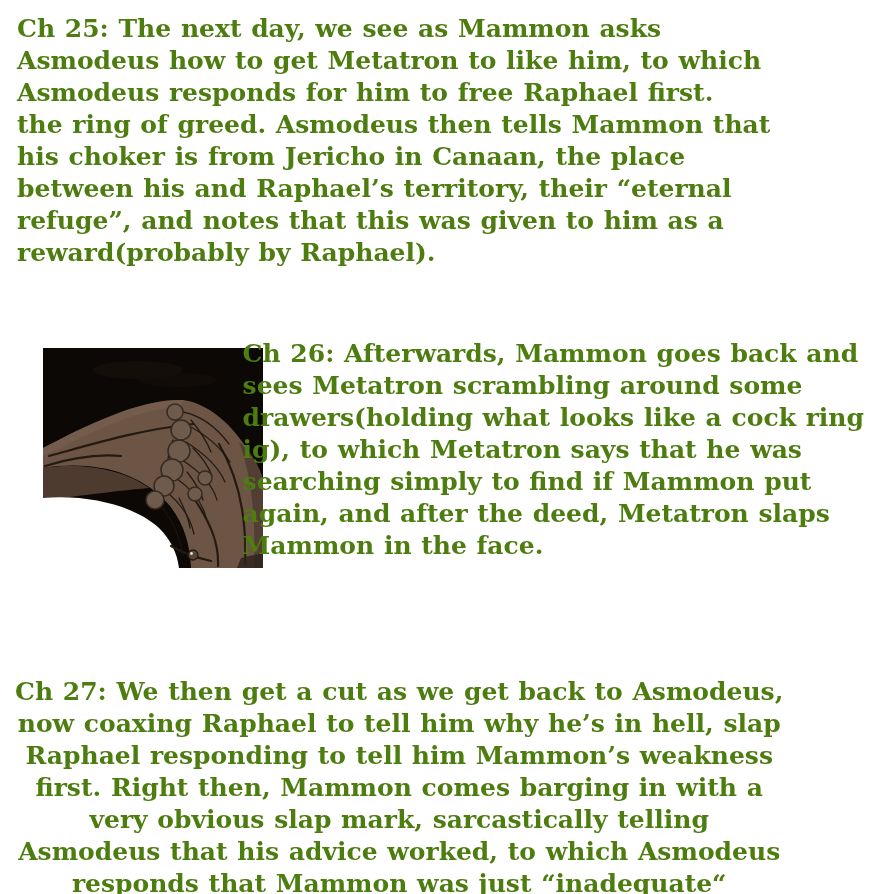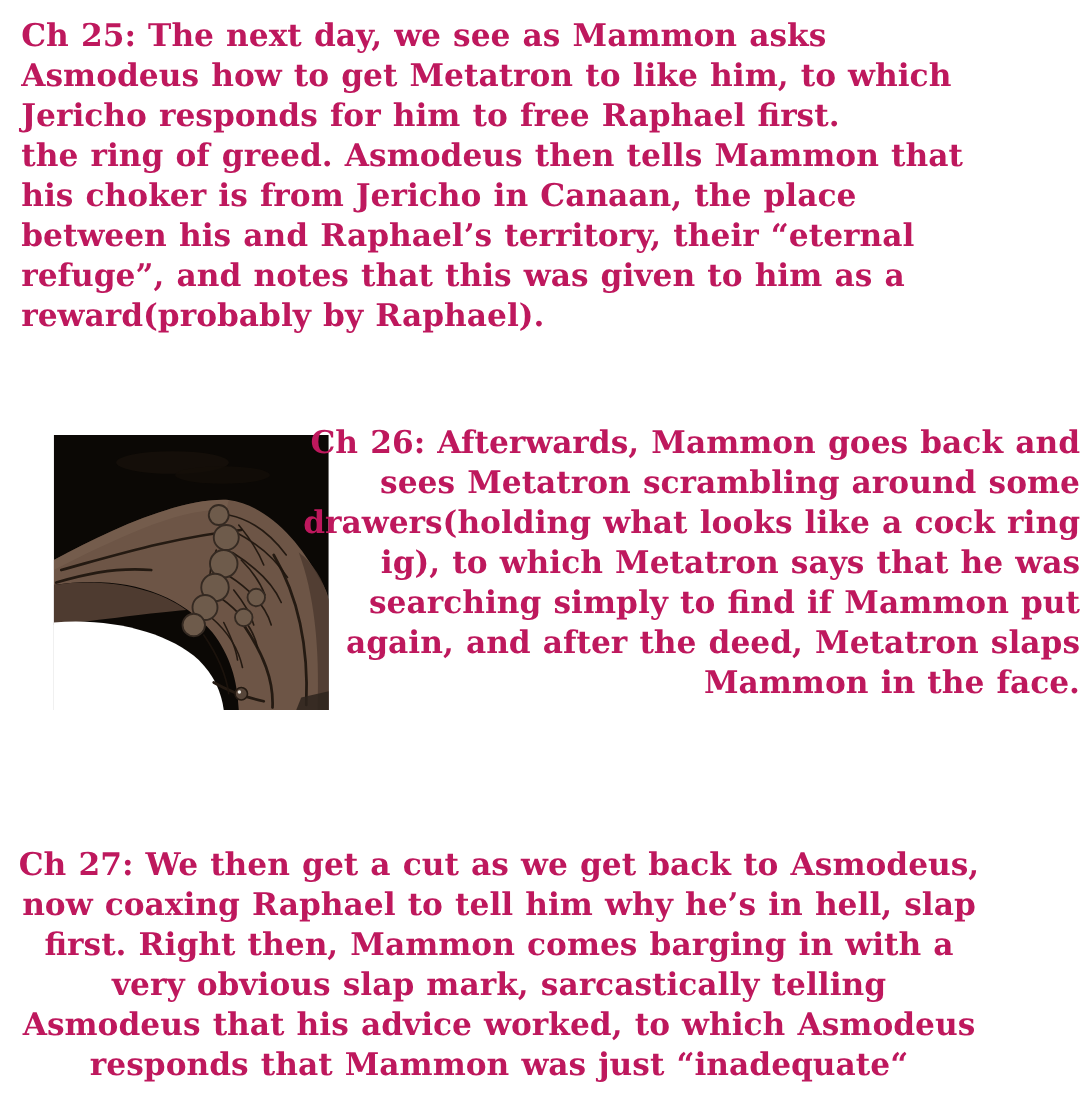--- a/index.html
+++ b/index.html
@@ -12,48 +12,48 @@
     height: 894px;
     position: relative;
     overflow: hidden;
     font-family: "DejaVu Serif", "Liberation Serif", serif;
   }
   .para {
     position: absolute;
     font-weight: 700;
     font-size: 25px;
     line-height: 32px;
-    color: #be185d;
+    color: #4d7c0f;
     word-spacing: 1px;
   }
   .para .line {
     white-space: nowrap;
   }
   #ch25 { left: 17px; top: 13px; text-align: left; }
-  #ch26 { right: 9px; top: 338px; text-align: right; }
+  #ch26 { right: 9px; top: 338px; }
   #ch27 { left: 15px; top: 676px; text-align: center; }
   #panel {
     position: absolute;
     left: 43px;
     top: 348px;
     width: 220px;
     height: 220px;
     margin: 0;
   }
   #panel svg { display: block; }
 </style>
 </head>
 <body>
 
 <main>
 
   <section class="para" id="ch25">
       <div class="line">Ch 25: The next day, we see as Mammon asks</div>
       <div class="line">Asmodeus how to get Metatron to like him, to which</div>
-      <div class="line">Jericho responds for him to free Raphael first.</div>
+      <div class="line">Asmodeus responds for him to free Raphael first.</div>
       <div class="line">the ring of greed. Asmodeus then tells Mammon that</div>
       <div class="line">his choker is from Jericho in Canaan, the place</div>
       <div class="line">between his and Raphael’s territory, their “eternal</div>
       <div class="line">refuge”, and notes that this was given to him as a</div>
       <div class="line">reward(probably by Raphael).</div>
     </section>
 
   <figure id="panel">
     <svg width="220" height="220" viewBox="0 0 220 220">
 
@@ -122,19 +122,20 @@
       <div class="line">drawers(holding what looks like a cock ring</div>
       <div class="line">ig), to which Metatron says that he was</div>
       <div class="line">searching simply to find if Mammon put</div>
       <div class="line">again, and after the deed, Metatron slaps</div>
       <div class="line">Mammon in the face.</div>
     </section>
 
   <section class="para" id="ch27">
       <div class="line">Ch 27: We then get a cut as we get back to Asmodeus,</div>
       <div class="line">now coaxing Raphael to tell him why he’s in hell, slap</div>
+      <div class="line">Raphael responding to tell him Mammon’s weakness</div>
       <div class="line">first. Right then, Mammon comes barging in with a</div>
       <div class="line">very obvious slap mark, sarcastically telling</div>
       <div class="line">Asmodeus that his advice worked, to which Asmodeus</div>
       <div class="line">responds that Mammon was just “inadequate“</div>
     </section>
 
 </main>
 
 </body></html>

